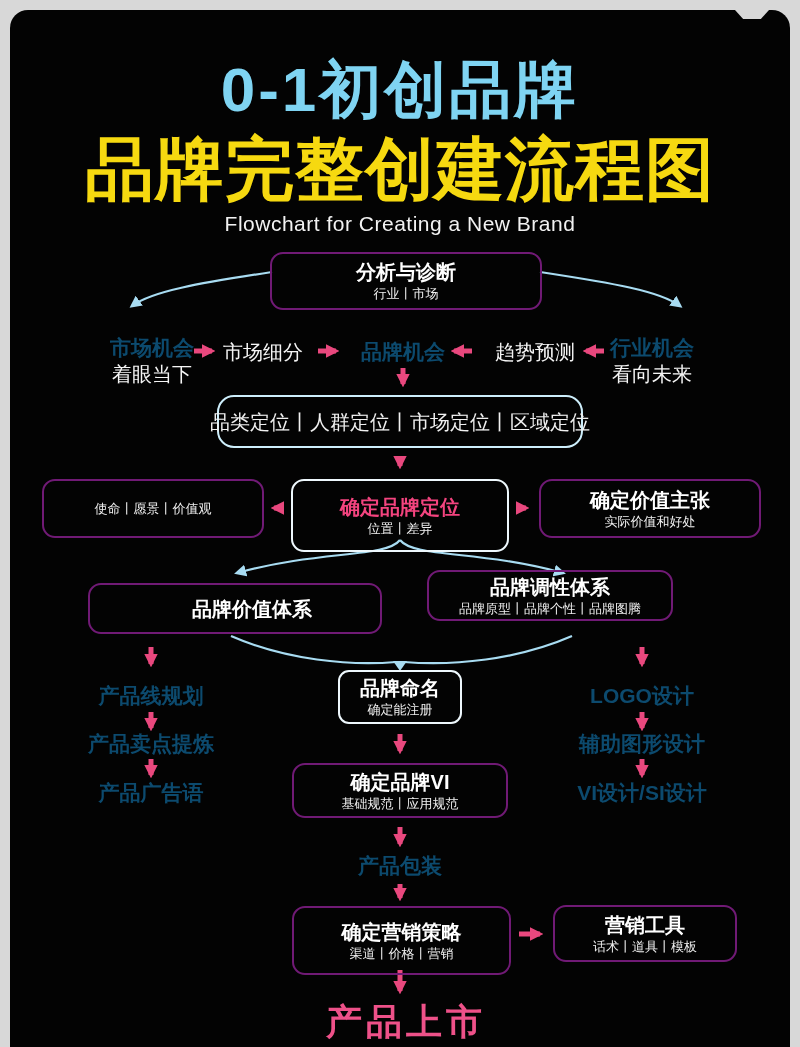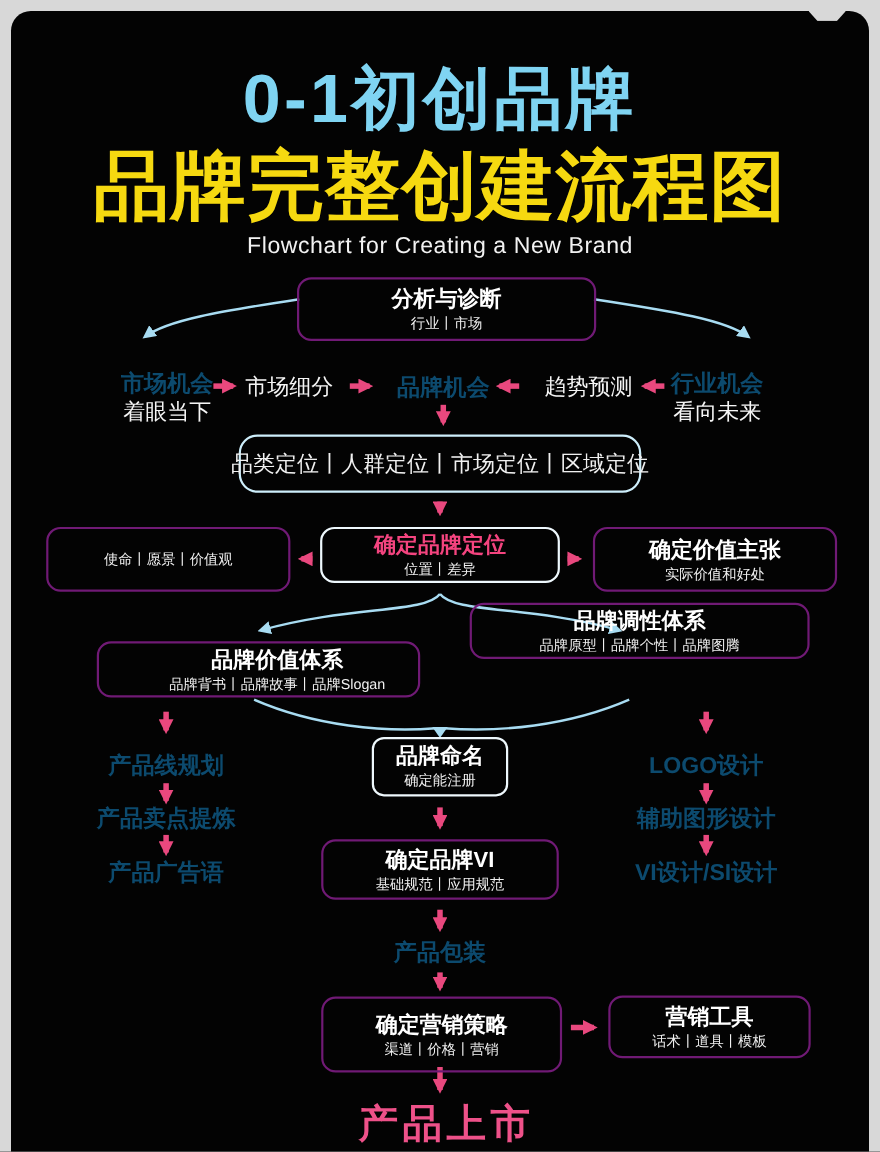--- a/index.html
+++ b/index.html
@@ -113,34 +113,33 @@
 <div class="abs ctr lblb" style="left:652px;top:348px;">行业机会</div>
 <div class="abs ctr lbl" style="left:652px;top:374px;">看向未来</div>
 
 <div class="flow-box border-soft" style="left:217px;top:395px;width:366px;height:53px;">
   <div class="bs" style="font-size:20px;">品类定位丨人群定位丨市场定位丨区域定位</div>
 </div>
 
 <div class="flow-box" style="left:42px;top:479px;width:222px;height:59px;">
   <div class="bs">使命丨愿景丨价值观</div>
 </div>
-<div class="flow-box border-white" style="left:291px;top:479px;width:218px;height:51px;">
+<div class="flow-box border-white" style="left:291px;top:479px;width:218px;height:73px;">
   <div class="bt pink-text">确定品牌定位</div>
   <div class="bs">位置丨差异</div>
 </div>
 <div class="flow-box" style="left:539px;top:479px;width:222px;height:59px;">
   <div class="bt">确定价值主张</div>
   <div class="bs">实际价值和好处</div>
 </div>
 
 <div class="flow-box" style="left:88px;top:583px;width:294px;height:51px;padding-left:34px;">
   <div class="bt">品牌价值体系</div>
-  <div class="bs">品牌背书丨品牌故事丨品牌Slogan</div>
 </div>
-<div class="flow-box" style="left:427px;top:548px;width:309px;height:51px;">
+<div class="flow-box" style="left:427px;top:570px;width:246px;height:51px;">
   <div class="bt">品牌调性体系</div>
   <div class="bs">品牌原型丨品牌个性丨品牌图腾</div>
 </div>
 
 <div class="abs ctr lblb" style="left:151px;top:696px;">产品线规划</div>
 <div class="abs ctr lblb" style="left:151px;top:744px;">产品卖点提炼</div>
 <div class="abs ctr lblb" style="left:151px;top:793px;">产品广告语</div>
 
 <div class="abs ctr lblb" style="left:642px;top:696px;">LOGO设计</div>
 <div class="abs ctr lblb" style="left:642px;top:744px;">辅助图形设计</div>

